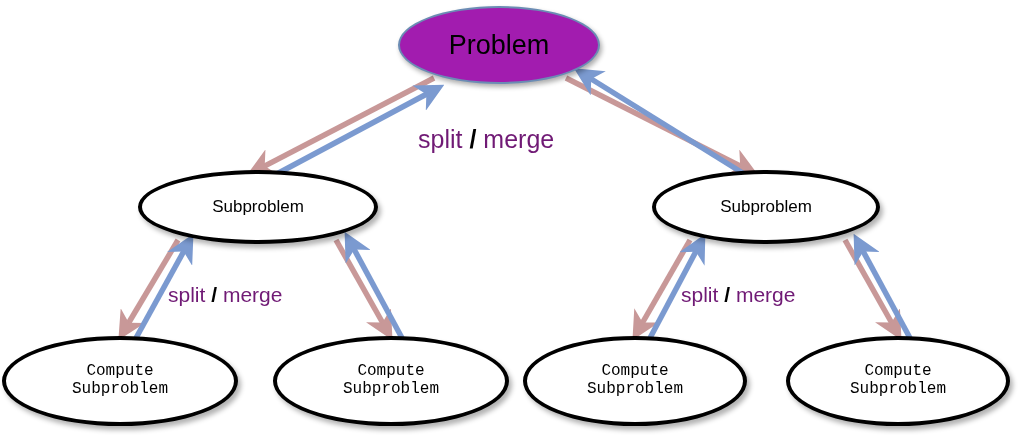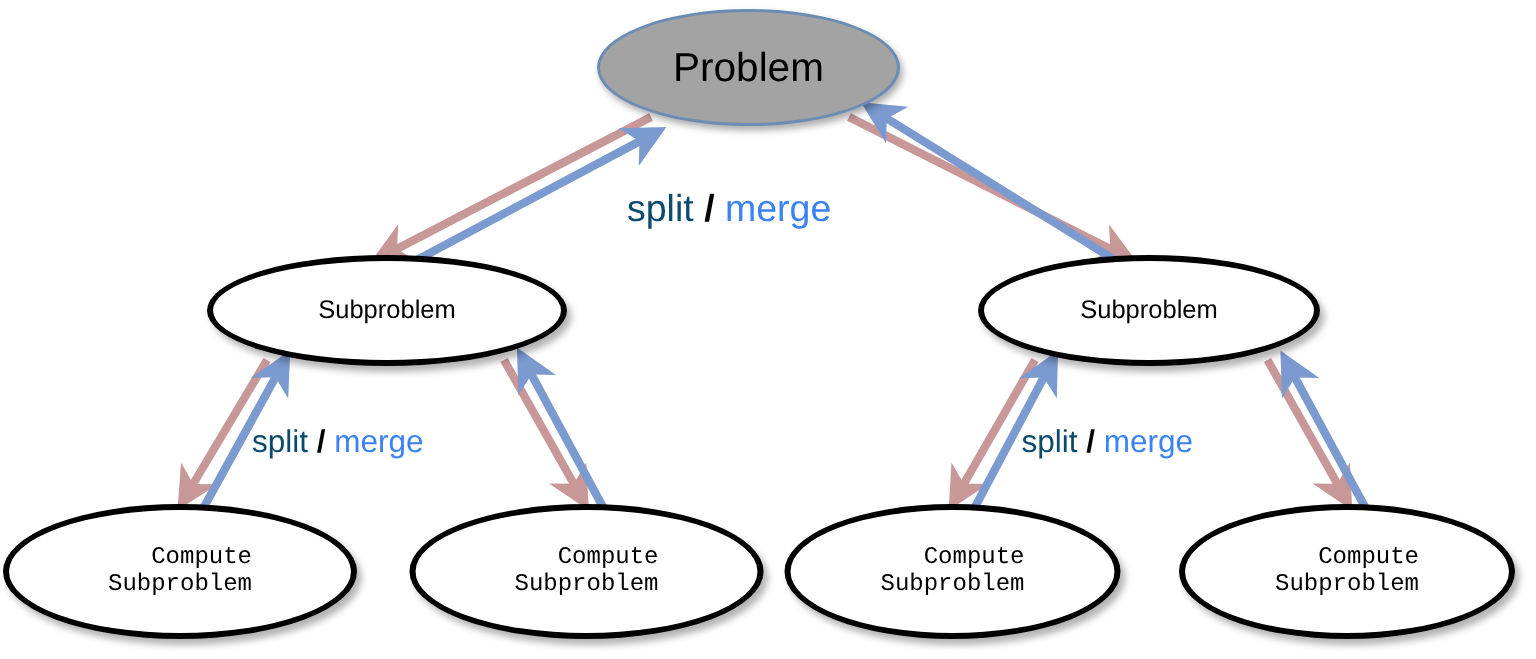--- a/index.html
+++ b/index.html
@@ -7,41 +7,40 @@
        font-family:"Liberation Sans",sans-serif;}
   #stage{position:relative;width:1024px;height:439px;background:#fff;}
   #wires{position:absolute;left:0;top:0;width:1024px;height:439px;}
 
   .node{position:absolute;display:flex;align-items:center;justify-content:center;
         text-align:center;box-sizing:border-box;border-radius:50%;}
   .node .lbl{position:relative;z-index:2;line-height:1.12;color:#000;}
 
   
   .node.root{
-    background:#a3a3a3;
+    background:#a21caf;
     border:2px solid #6b8cb4;
     box-shadow:2px 3px 5px rgba(0,0,0,.33);
   }
   .node.root .lbl{font-size:27px;}
 
   
   .node.plain{
     background:#ffffff;
     border:4px solid #000000;
     box-shadow:3px 4px 5px rgba(0,0,0,.30);
-    text-align:right;
   }
   .node.mid .lbl{font-size:17px;}
   .node.leaf .lbl{font-size:16px;font-family:Liberation Mono, monospace;}
 
   
   .caption{position:absolute;white-space:nowrap;z-index:3;}
-  .caption .sp{color:#0c4a6e;}
+  .caption .sp{color:#701a75;}
   .caption .sl{color:#000000;font-weight:bold;}
-  .caption .mg{color:#3b82f6;}
+  .caption .mg{color:#701a75;}
   .caption.big{font-size:25px;}
   .caption.small{font-size:21px;}
 </style>
 </head>
 <body>
 
 <div id="stage">
 
   <svg id="wires" viewBox="0 0 1024 439" width="1024" height="439">
     <defs>

